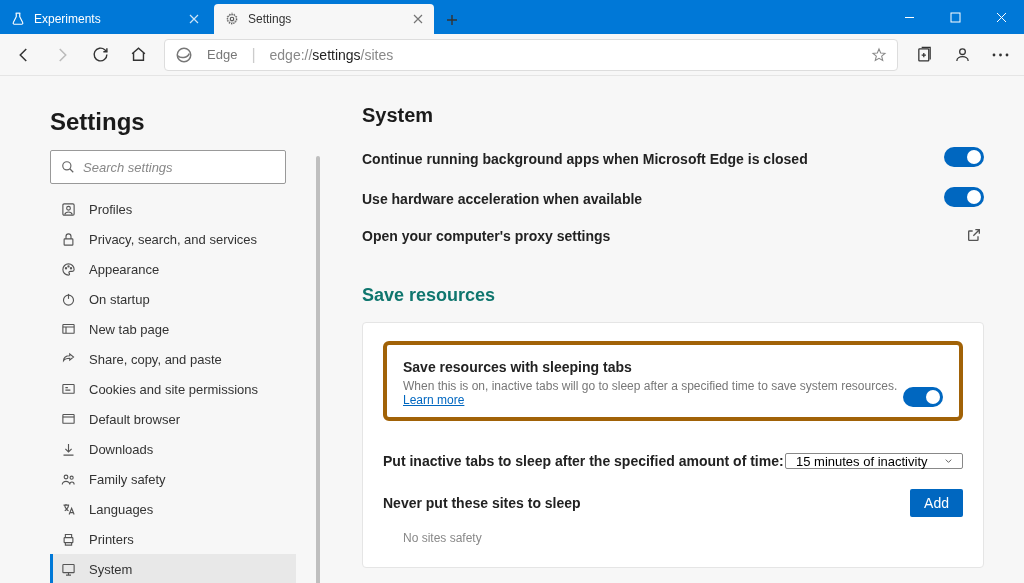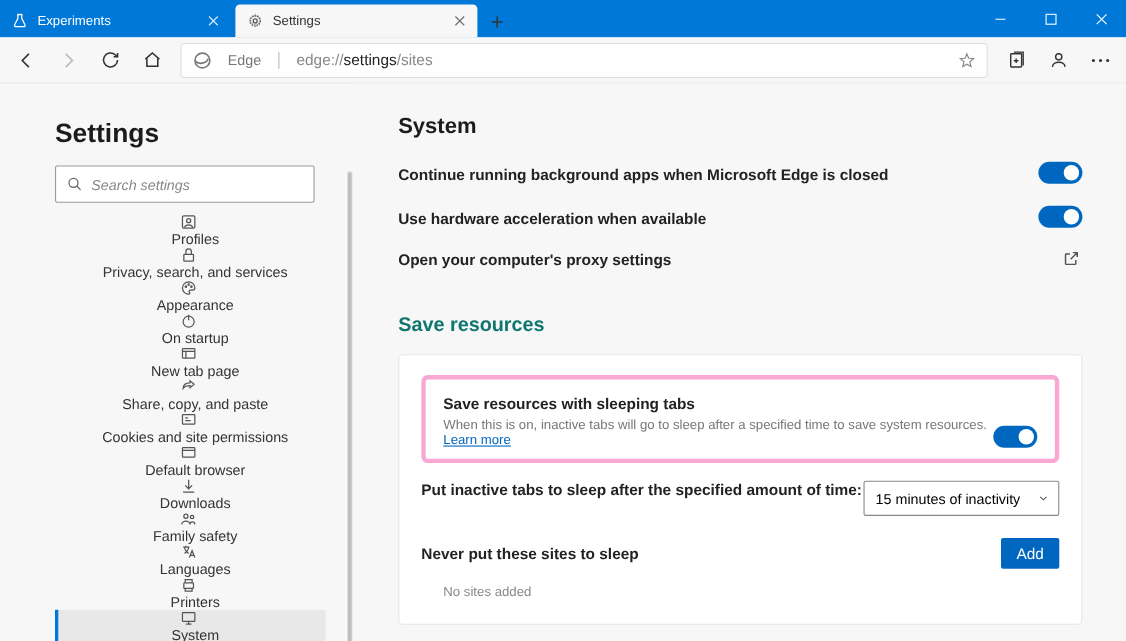--- a/index.html
+++ b/index.html
@@ -31,39 +31,39 @@
 .body { display: flex; height: calc(583px - 34px - 42px); background: #f7f7f7; }
 .sidebar-wrap { width: 320px; position: relative; display: flex; }
 .sidebar { flex: 1; padding: 32px 24px 0 50px; overflow-y: auto; }
 .scroll-indicator { position: absolute; right: 0; top: 80px; width: 4px; height: 430px; background: #bfbfbf; border-radius: 2px; }
 .settings-heading { font-size: 24px; font-weight: 700; color: #1b1b1b; margin-bottom: 14px; }
 .search-box { width: 236px; height: 34px; border: 1px solid #999; border-radius: 2px; background: #fff; display: flex; align-items: center; padding: 0 10px; margin-bottom: 10px; }
 .search-box svg { flex-shrink: 0; }
 .search-box input { border: none; outline: none; flex: 1; font-size: 13px; margin-left: 8px; color: #333; background: transparent; font-style: italic; }
 .search-box input::placeholder { color: #888; }
 .nav { list-style: none; }
-.nav-item { height: 30px; display: flex; align-items: center; padding-left: 6px; font-size: 13px; color: #333; border-left: 3px solid transparent; cursor: default; flex-direction: column; }
+.nav-item { height: 30px; display: flex; align-items: center; padding-left: 6px; font-size: 13px; color: #333; border-left: 3px solid transparent; cursor: default; }
 .nav-item .nav-icon { width: 18px; display: inline-flex; justify-content: center; margin-right: 12px; color: #555; }
 .nav-item.selected { background: #e8e8e8; border-left-color: #0078d7; font-weight: 400; }
 
 .main { flex: 1; padding: 28px 40px 0 42px; overflow-y: auto; background: #f7f7f7; }
 .section-h { font-size: 20px; font-weight: 600; color: #1b1b1b; margin-bottom: 20px; }
 .row { display: flex; align-items: flex-end; justify-content: space-between; margin-bottom: 20px; }
 .row-label { font-size: 14px; font-weight: 600; color: #222; }
 .row-desc { font-size: 12px; color: #777; margin-top: 4px; }
 .link { color: #0067c0; text-decoration: underline; }
 .toggle { width: 40px; height: 20px; background: #0067c0; border-radius: 10px; position: relative; flex-shrink: 0; }
 .toggle::after { content: ''; position: absolute; right: 3px; top: 3px; width: 14px; height: 14px; background: #fff; border-radius: 50%; }
 .popout { width: 18px; height: 18px; color: #555; }
 
 .subsection-h { font-size: 18px; font-weight: 600; color: #0f766e; margin: 40px 0 16px; }
 .card { background: #fff; border: 1px solid #e5e5e5; border-radius: 4px; padding: 18px 20px; }
-.highlight-box { border: 4px solid #f9a8d4; border-radius: 6px; padding: 14px 16px 10px; margin-bottom: 16px; }
+.highlight-box { border: 4px solid #a16207; border-radius: 6px; padding: 14px 16px 10px; margin-bottom: 32px; }
 .highlight-box .row { margin-bottom: 0; }
-.select { height: 32px; border: 1px solid #888; border-radius: 2px; background: #fff; padding: 0 28px 0 10px; font-size: 13px; display: flex; align-items: center; position: relative; min-width: 178px; }
+.select { height: 16px; border: 1px solid #888; border-radius: 2px; background: #fff; padding: 0 28px 0 10px; font-size: 13px; display: flex; align-items: center; position: relative; min-width: 178px; }
 .select .chev { position: absolute; right: 8px; top: 50%; transform: translateY(-50%); }
 .add-btn { height: 28px; background: #0067c0; color: #fff; border-radius: 2px; padding: 0 14px; font-size: 14px; display: flex; align-items: center; }
 .nosites { font-size: 12px; color: #888; padding: 14px 0 4px 20px; }
 
 svg { display: block; }
 </style>
 </head>
 <body>
 
 <div class="titlebar">
@@ -363,16 +363,16 @@
             </span>
         </div>
       </div>
 
       <div class="row" style="align-items:center;margin-bottom:0;">
         <div class="row-label">Never put these sites to sleep</div>
         <div class="add-btn">
             <span>Add</span>
           </div>
       </div>
-      <div class="nosites">No sites added</div>
+      <div class="nosites">No sites safety</div>
     </div>
   </div>
 </div>
 
 </body></html>

